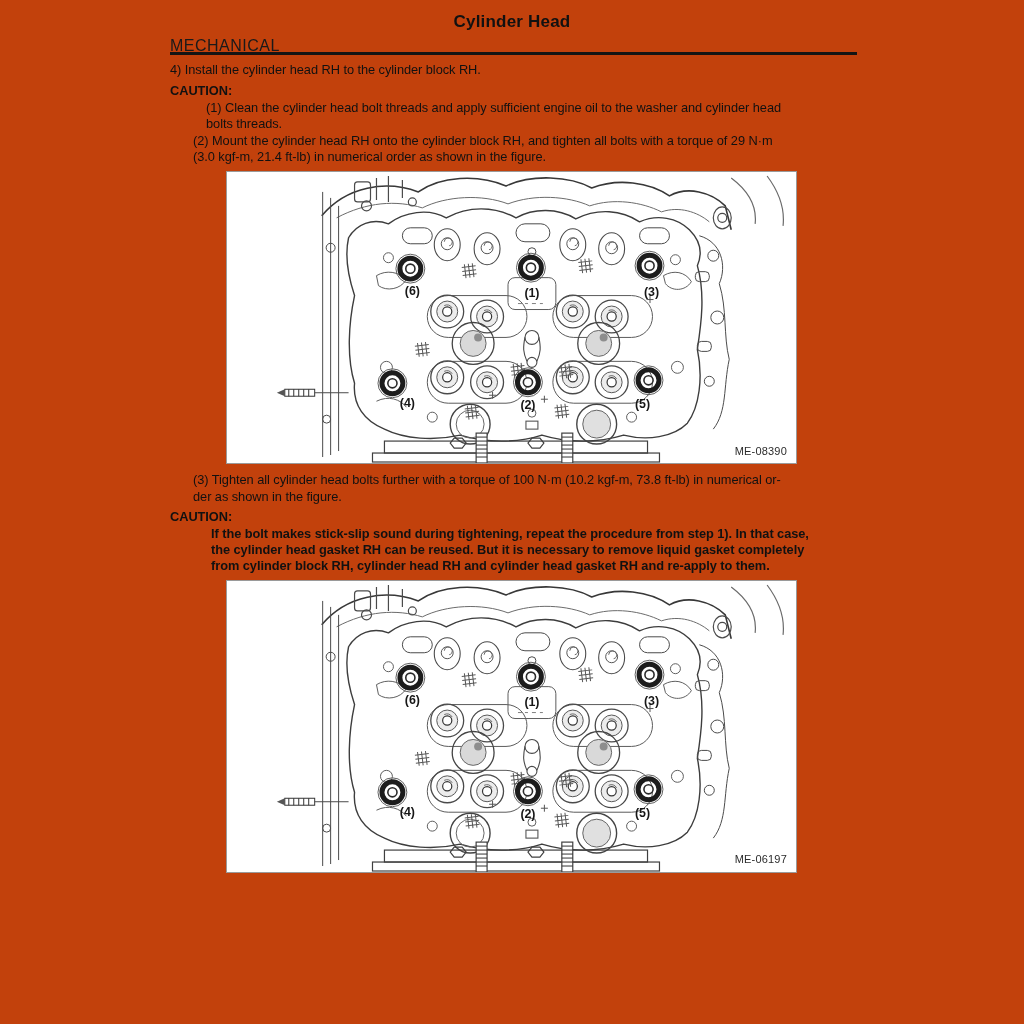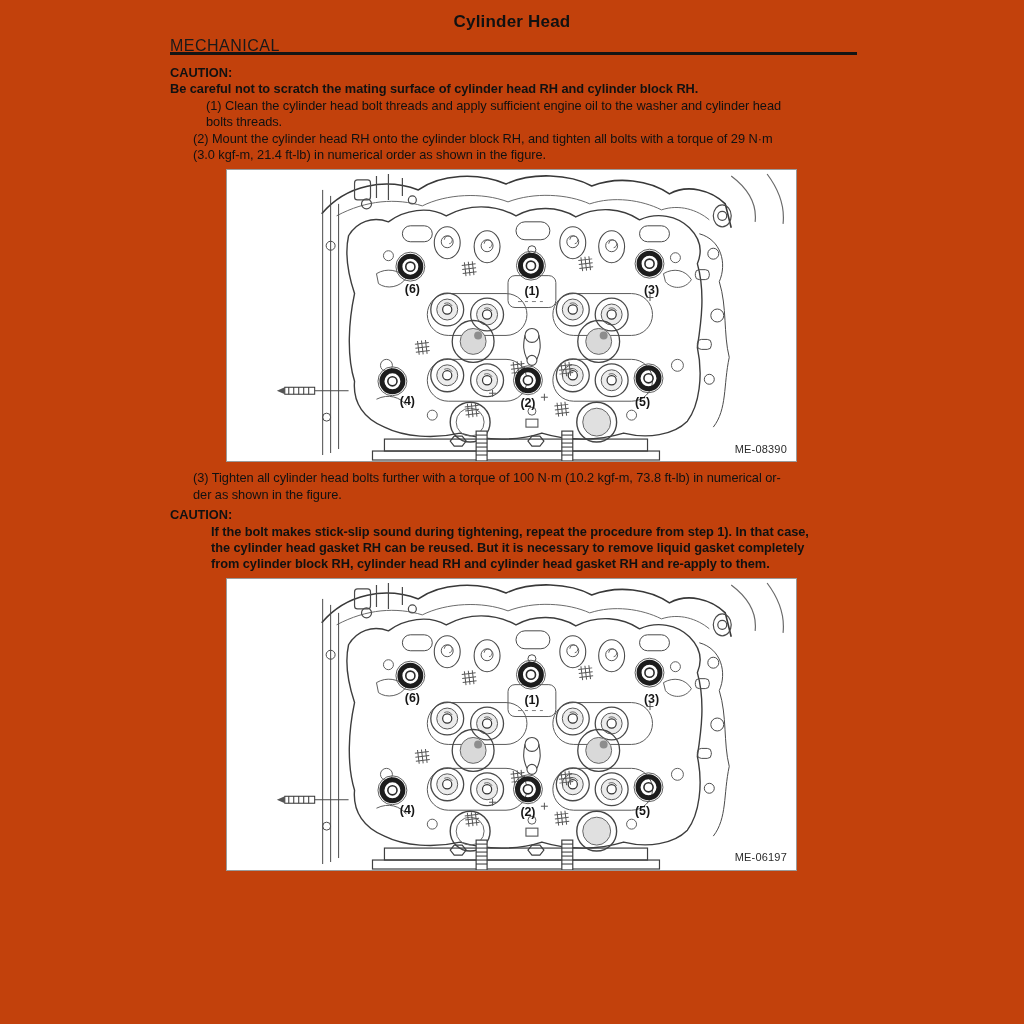--- a/index.html
+++ b/index.html
@@ -49,23 +49,23 @@
 </head>
 <body>
 
 <div class="page">
 
   <div class="doc-title">Cylinder Head</div>
   <div class="section-label">MECHANICAL</div>
   <div class="section-rule"></div>
 
   <div class="content">
+    <p class="line p-step4">4) Install the cylinder head RH to the cylinder block RH.</p>
 
     <p class="line caution-label">CAUTION:</p>
-    <p class="line caution-text">Be careful not to scratch the mating surface of cylinder head RH and cylinder block RH.</p>
 
     <p class="line sub" style="white-space: pre-line; margin-left: 36px;">(1) Clean the cylinder head bolt threads and apply sufficient engine oil to the washer and cylinder head
 bolts threads.</p>
     <p class="line sub" style="white-space: pre-line;">(2) Mount the cylinder head RH onto the cylinder block RH, and tighten all bolts with a torque of 29 N·m
 (3.0 kgf-m, 21.4 ft-lb) in numerical order as shown in the figure.</p>
 
     <div class="figure first">
       <svg viewBox="0 0 571 292" preserveAspectRatio="none">
           <g fill="none" stroke="#4a4a4a" stroke-width="1.2">
     <path d="M95 44 C120 14 160 8 192 20 C214 4 252 2 280 14 C306 2 344 4 366 16 C392 6 424 10 444 24 C462 14 486 20 500 34 L506 58" stroke="#383838" stroke-width="1.6"></path>

